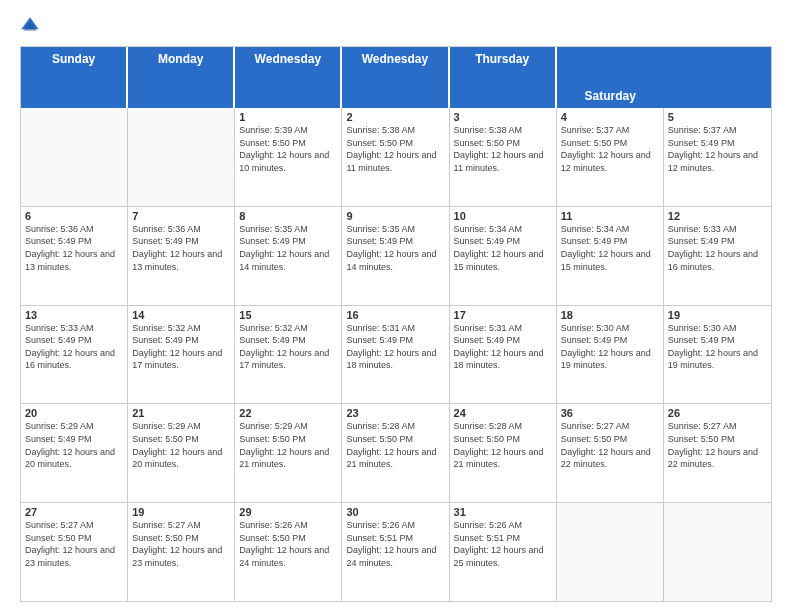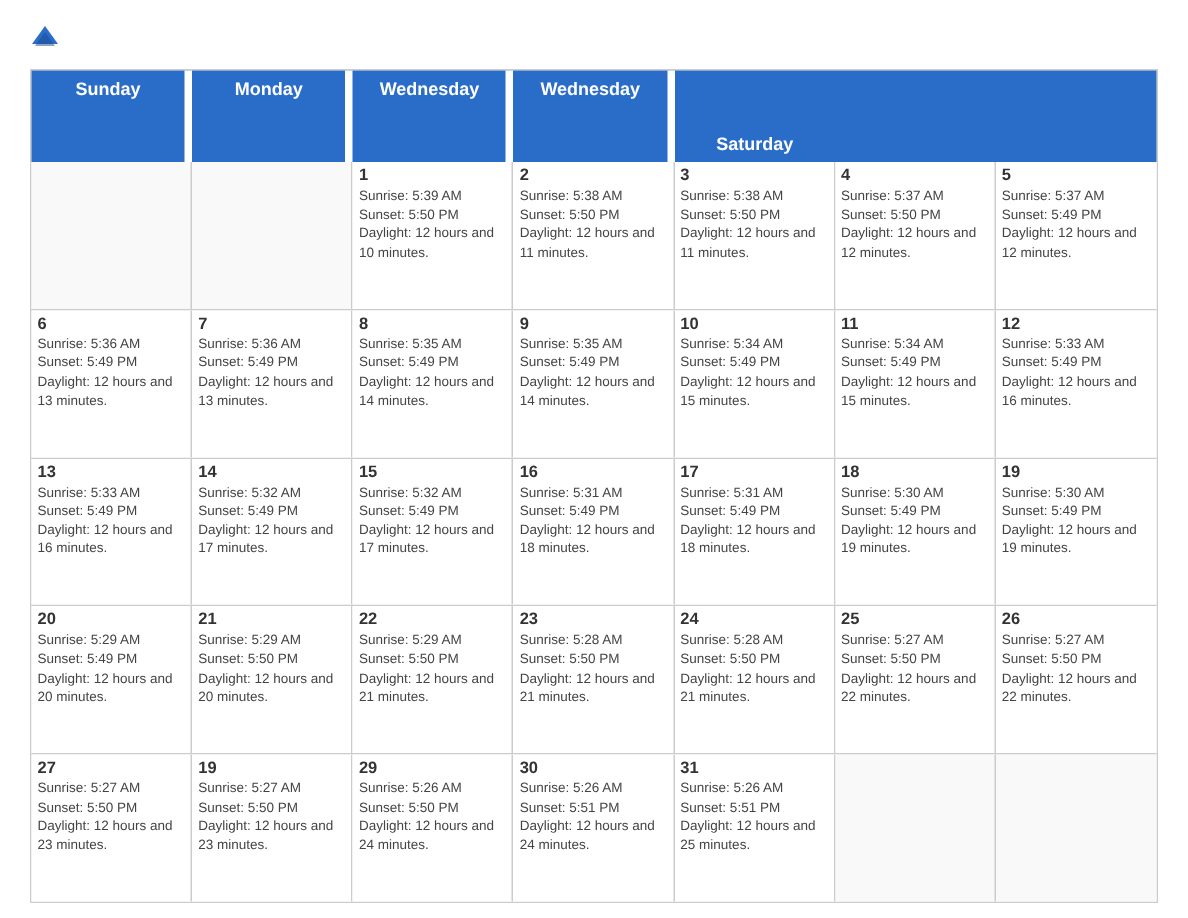--- a/index.html
+++ b/index.html
@@ -62,21 +62,21 @@
       display: grid;
       grid-template-columns: repeat(7, 1fr);
       background: #2a6dc9;
     }
     .cal-header-cell {
       color: #fff;
       font-size: 12px;
       font-weight: bold;
       text-align: center;
       padding: 5px 2px;
-      border-right: 5px solid #ffffff;
+      border-right: 2px solid #ffffff;
     }
     .cal-header-cell:last-child { border-right: none; margin-top: 37px; }
     .cal-body {
       display: flex;
       flex-direction: column;
       flex: 1;
     }
     .cal-row {
       display: grid;
       grid-template-columns: repeat(7, 1fr);
@@ -126,20 +126,21 @@
       <div class="location"></div>
     </div>
   </div>
 
   <div class="calendar">
     <div class="cal-header-row">
     <div class="cal-header-cell">Sunday</div>
         <div class="cal-header-cell">Monday</div>
         <div class="cal-header-cell">Wednesday</div>
         <div class="cal-header-cell">Wednesday</div>
+        <div class="cal-header-cell">Thursday</div>
         <div class="cal-header-cell">Saturday</div>
       </div>
     <div class="cal-body">
     <div class="cal-row">
           <div class="cal-cell empty"></div>
           <div class="cal-cell empty"></div>
           <div class="cal-cell">
             <div class="day-num">1</div>
             <div class="cell-info">Sunrise: 5:39 AM<br>Sunset: 5:50 PM<br>Daylight: 12 hours and 10 minutes.</div>
           </div>
@@ -235,21 +236,21 @@
           </div>
           <div class="cal-cell">
             <div class="day-num">23</div>
             <div class="cell-info">Sunrise: 5:28 AM<br>Sunset: 5:50 PM<br>Daylight: 12 hours and 21 minutes.</div>
           </div>
           <div class="cal-cell">
             <div class="day-num">24</div>
             <div class="cell-info">Sunrise: 5:28 AM<br>Sunset: 5:50 PM<br>Daylight: 12 hours and 21 minutes.</div>
           </div>
           <div class="cal-cell">
-            <div class="day-num">25</div>
+            <div class="day-num">36</div>
             <div class="cell-info">Sunrise: 5:27 AM<br>Sunset: 5:50 PM<br>Daylight: 12 hours and 22 minutes.</div>
           </div>
           <div class="cal-cell">
             <div class="day-num">26</div>
             <div class="cell-info">Sunrise: 5:27 AM<br>Sunset: 5:50 PM<br>Daylight: 12 hours and 22 minutes.</div>
           </div>
         </div>
         <div class="cal-row">
           <div class="cal-cell">
             <div class="day-num">27</div>

